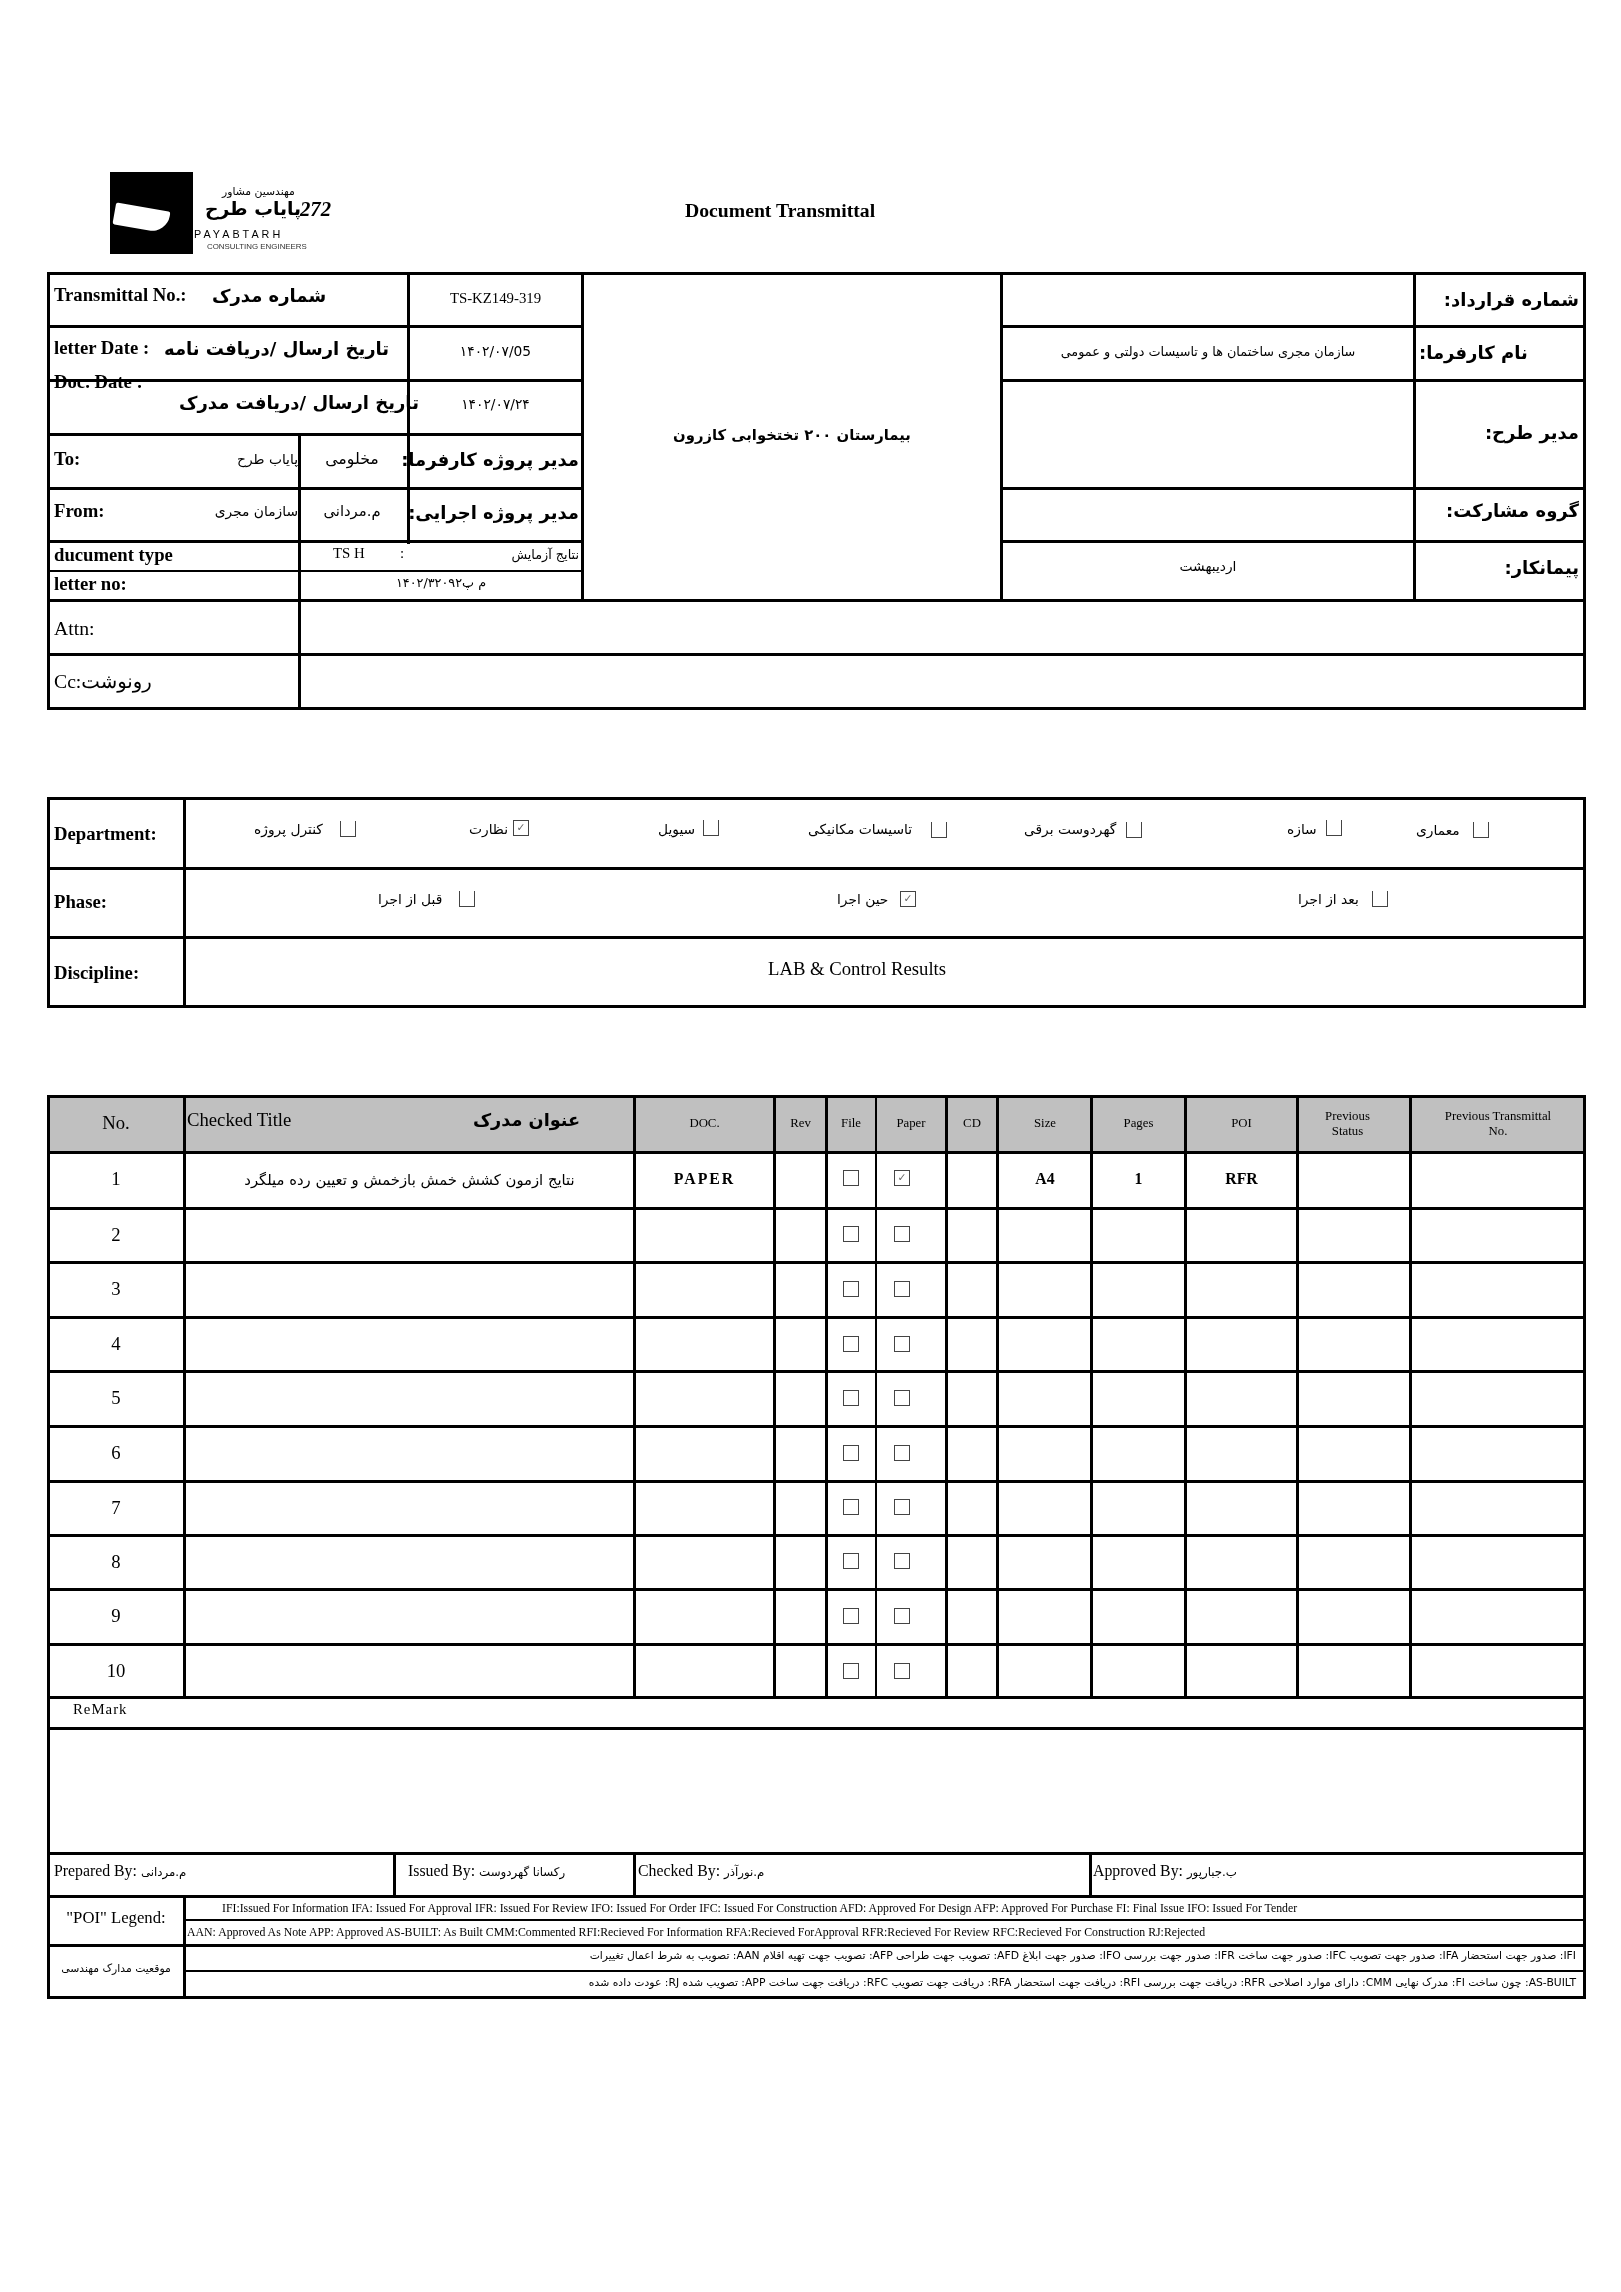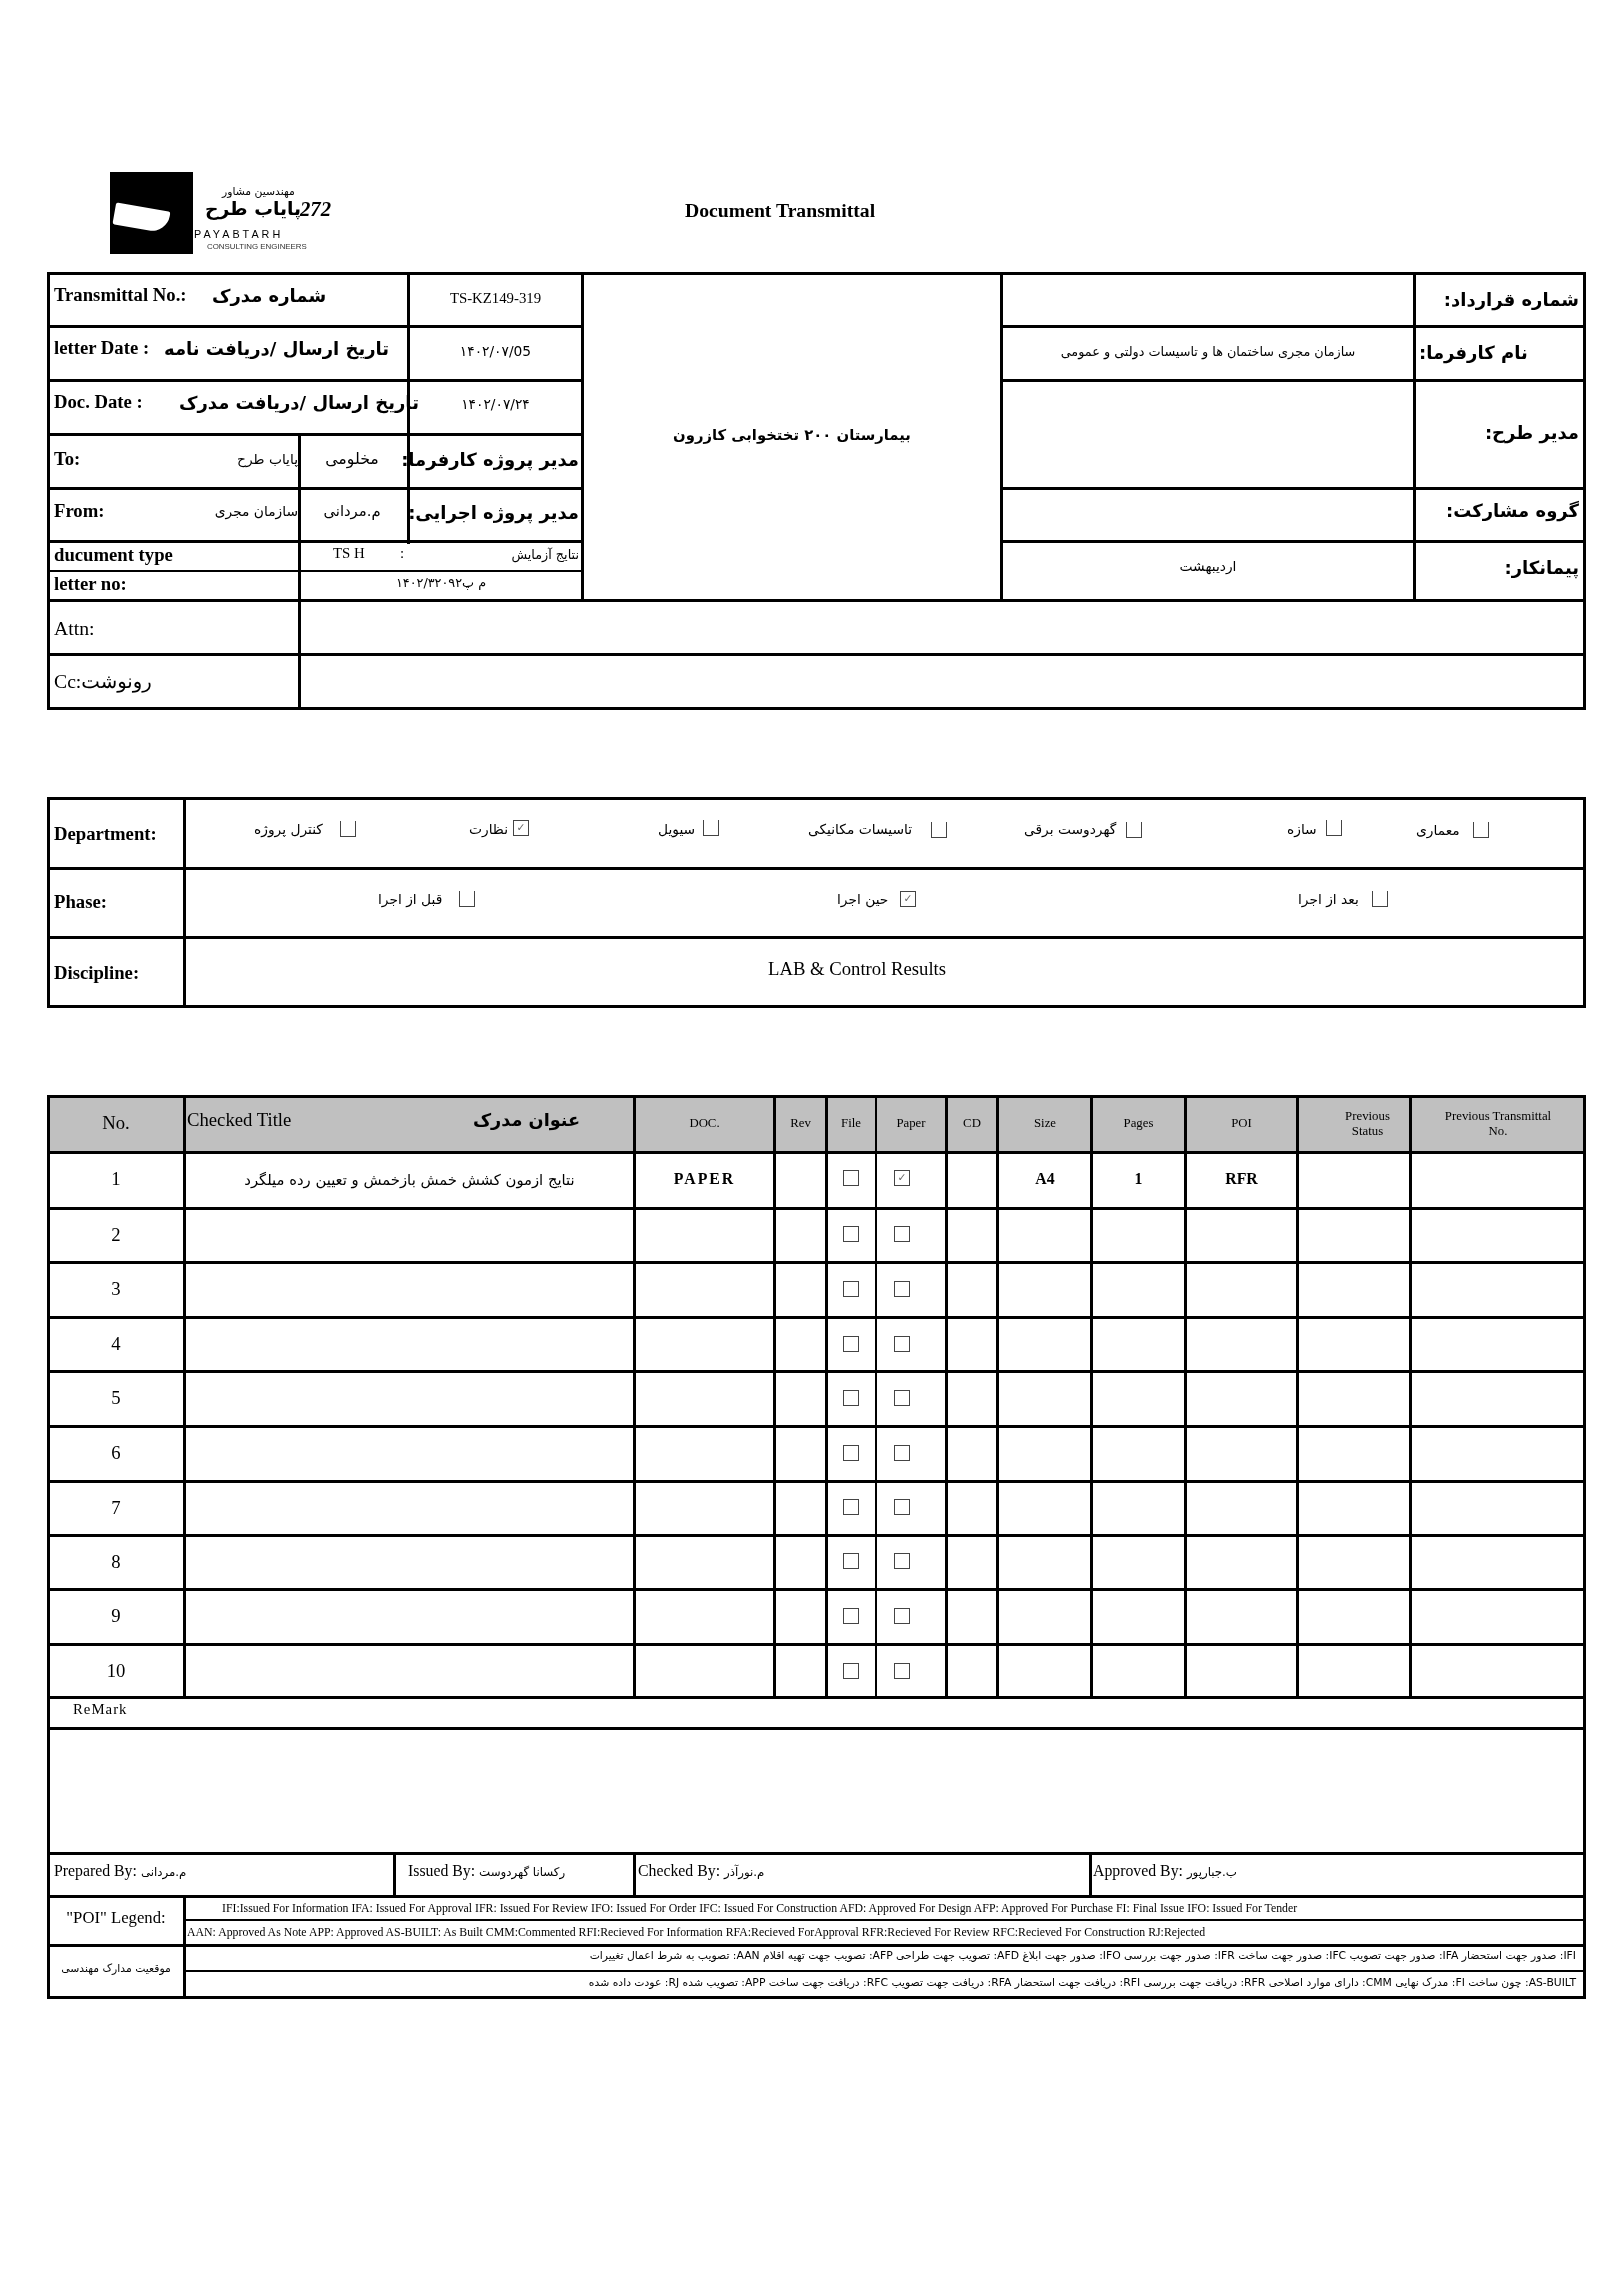--- a/index.html
+++ b/index.html
@@ -82,21 +82,21 @@
 <div class="vl" style="left:298px; top:599px; height:110px;"></div>
 
 <div class="lbl-en" style="left:54px; top:284px;">Transmittal No.:</div>
 <div class="lbl-fa" style="left:212px; top:285px;">شماره مدرک</div>
 <div class="val" style="left:410px; top:290px; width:171px;">TS-KZ149-319</div>
 
 <div class="lbl-en" style="left:54px; top:337px;">letter Date  :</div>
 <div class="lbl-fa" style="left:164px; top:338px;">تاریخ ارسال /دریافت نامه</div>
 <div class="val-fa" style="left:410px; top:343px; width:171px;">۱۴۰۲/۰۷/05</div>
 
-<div class="lbl-en" style="left:54px; top:391px;">Doc. Date :</div>
+<div class="lbl-en" style="left:54px; top:371px;">Doc. Date :</div>
 <div class="lbl-fa" style="left:179px; top:392px;">تاریخ ارسال /دریافت مدرک</div>
 <div class="val-fa" style="left:410px; top:396px; width:171px;">۱۴۰۲/۰۷/۲۴</div>
 
 <div class="lbl-en" style="left:54px; top:448px;">To:</div>
 <div class="val-fa" style="left:207px; top:451px; width:91px; text-align:right;">پایاب طرح</div>
 <div class="val-fa" style="left:301px; top:449px; width:102px; font-size:15.8px;">مخلومی</div>
 <div class="lbl-fa" style="left:412px; top:449px; width:167px; text-align:right;">مدیر پروژه کارفرما:</div>
 
 <div class="lbl-en" style="left:54px; top:500px;">From:</div>
 <div class="val-fa" style="left:202px; top:503px; width:96px; text-align:right;">سازمان مجری</div>
@@ -194,21 +194,21 @@
 <div class="th" style="left:187px; top:1113px; font-size:18.7px;">Checked Title</div>
 <div class="th" style="left:473px; top:1113px; font-size:17.7px; font-weight:bold; font-family:'DejaVu Sans',sans-serif; direction:rtl;">عنوان مدرک</div>
 <div class="th" style="left:636px; top:1097px; width:137px; height:53px;">DOC.</div>
 <div class="th" style="left:776px; top:1097px; width:49px; height:53px;">Rev</div>
 <div class="th" style="left:828px; top:1097px; width:46px; height:53px;">File</div>
 <div class="th" style="left:877px; top:1097px; width:68px; height:53px;">Paper</div>
 <div class="th" style="left:948px; top:1097px; width:48px; height:53px;">CD</div>
 <div class="th" style="left:999px; top:1097px; width:92px; height:53px;">Size</div>
 <div class="th" style="left:1093px; top:1097px; width:91px; height:53px;">Pages</div>
 <div class="th" style="left:1187px; top:1097px; width:109px; height:53px;">POI</div>
-<div class="th" style="left:1299px; top:1097px; width:97px; height:53px; padding:0 19.7px;margin-left:20px;">Previous Status</div>
+<div class="th" style="left:1299px; top:1097px; width:97px; height:53px; padding:0 19.7px;">Previous Status</div>
 <div class="th" style="left:1412px; top:1097px; width:172px; height:53px; padding:0 29.6px;">Previous Transmittal No.</div>
 
 <div id="rows">
     <div class="cell" style="left:49px;top:1153px;width:134px;height:52px;font-size:18.7px;">1</div>
     <div class="cell" style="left:186px;top:1153px;width:447px;height:52px;font-size:14.8px;font-family:'DejaVu Sans',sans-serif;direction:rtl;">نتایج ازمون کشش خمش بازخمش و تعیین رده میلگرد</div>
     <div class="cell" style="left:636px;top:1153px;width:137px;height:52px;font-size:15.8px;font-weight:bold;letter-spacing:2px;">PAPER</div>
     <div class="cell" style="left:776px;top:1153px;width:49px;height:52px;font-size:14.8px;"></div>
     <div class="cb" style="left:843px;top:1170px;"></div>
     <div class="cb" style="left:894px;top:1170px;">✓</div>
     <div class="cell" style="left:948px;top:1153px;width:48px;height:52px;"></div>

